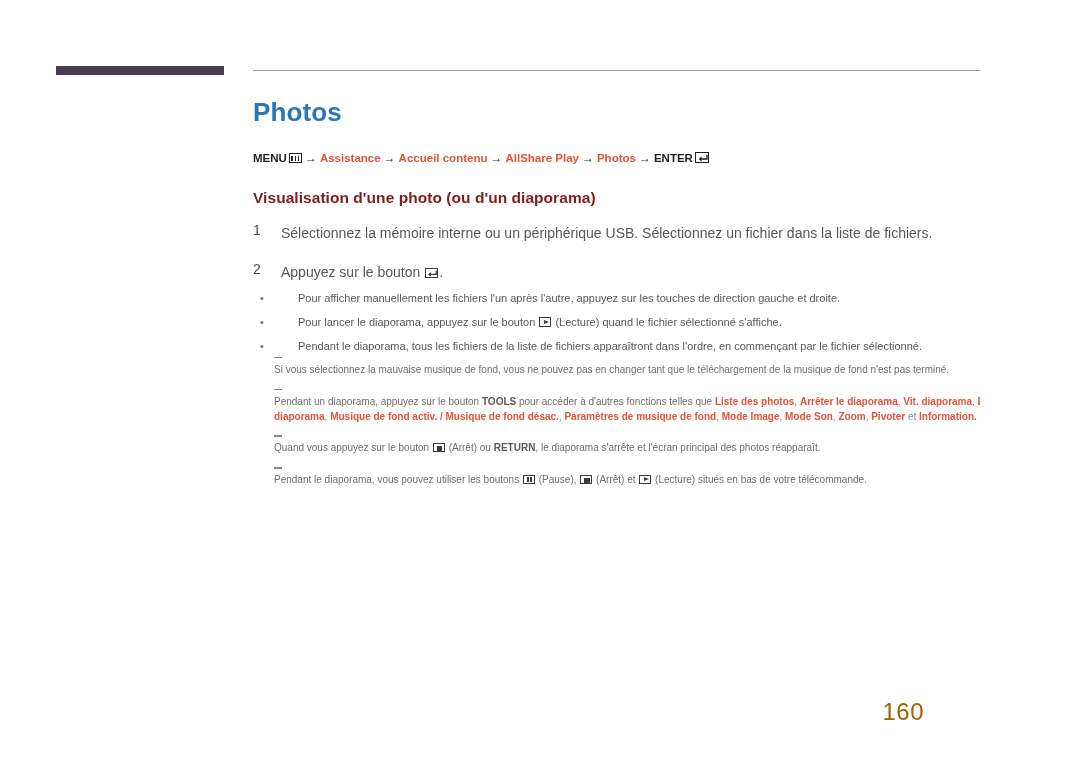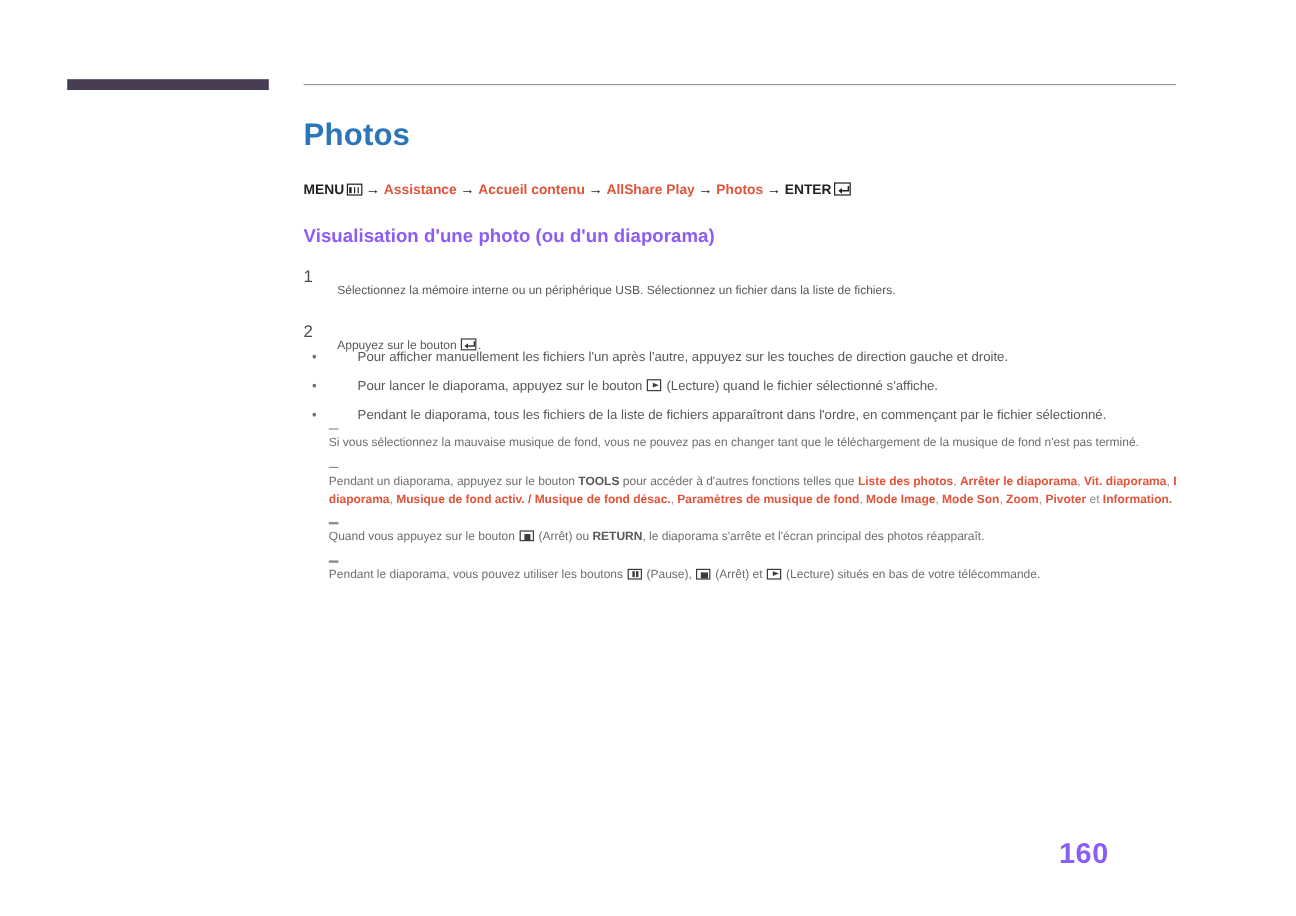--- a/index.html
+++ b/index.html
@@ -123,21 +123,21 @@
     border-top: 2.8px solid transparent;
     border-bottom: 2.8px solid transparent;
   }
 
   
   .section-heading {
     position: absolute;
     left: 253px; top: 189px;
     font-size: 15.5px;
     font-weight: bold;
-    color: #8b5cf6;
+    color: #7f1d1d;
     letter-spacing: .05px;
   }
 
   
   .steps {
     position: absolute;
     left: 253px; top: 222px;
     width: 780px;
   }
   .step {
@@ -147,25 +147,24 @@
   }
   .step-num {
     width: 28px;
     flex: 0 0 28px;
     font-size: 14px;
     color: #4c4c4c;
     line-height: 1.15;
     font-weight: normal;
   }
   .step-text {
-    font-size: 10px;
+    font-size: 14px;
     color: #58585a;
     line-height: 1.35;
     padding-top: 2px;
-    margin-top: 12px;
   }
 
   
   .bullets {
     position: absolute;
     left: 257px; top: 291px;
     width: 790px;
   }
   .bullet {
     display: flex;
@@ -216,23 +215,23 @@
   }
   .note-text b { color: #58585a; font-weight: bold; }
   .hl { color: #e0543a; font-weight: bold; margin-top: 48px; }
   .hl-sep { color: #8d8d8f; font-weight: normal; }
 
   
   .page-number {
     position: absolute;
     right: 56px; bottom: 37px;
     font-size: 24px;
-    color: #8b5cf6;
+    color: #a16207;
     letter-spacing: .5px;
-    font-weight: bold;
+    font-weight: normal;
     margin-top: 20px;
   }
 </style>
 </head>
 <body>
 
 <div class="page">
 
   <div class="hdr-bar"></div>
   <div class="hdr-rule"></div>

